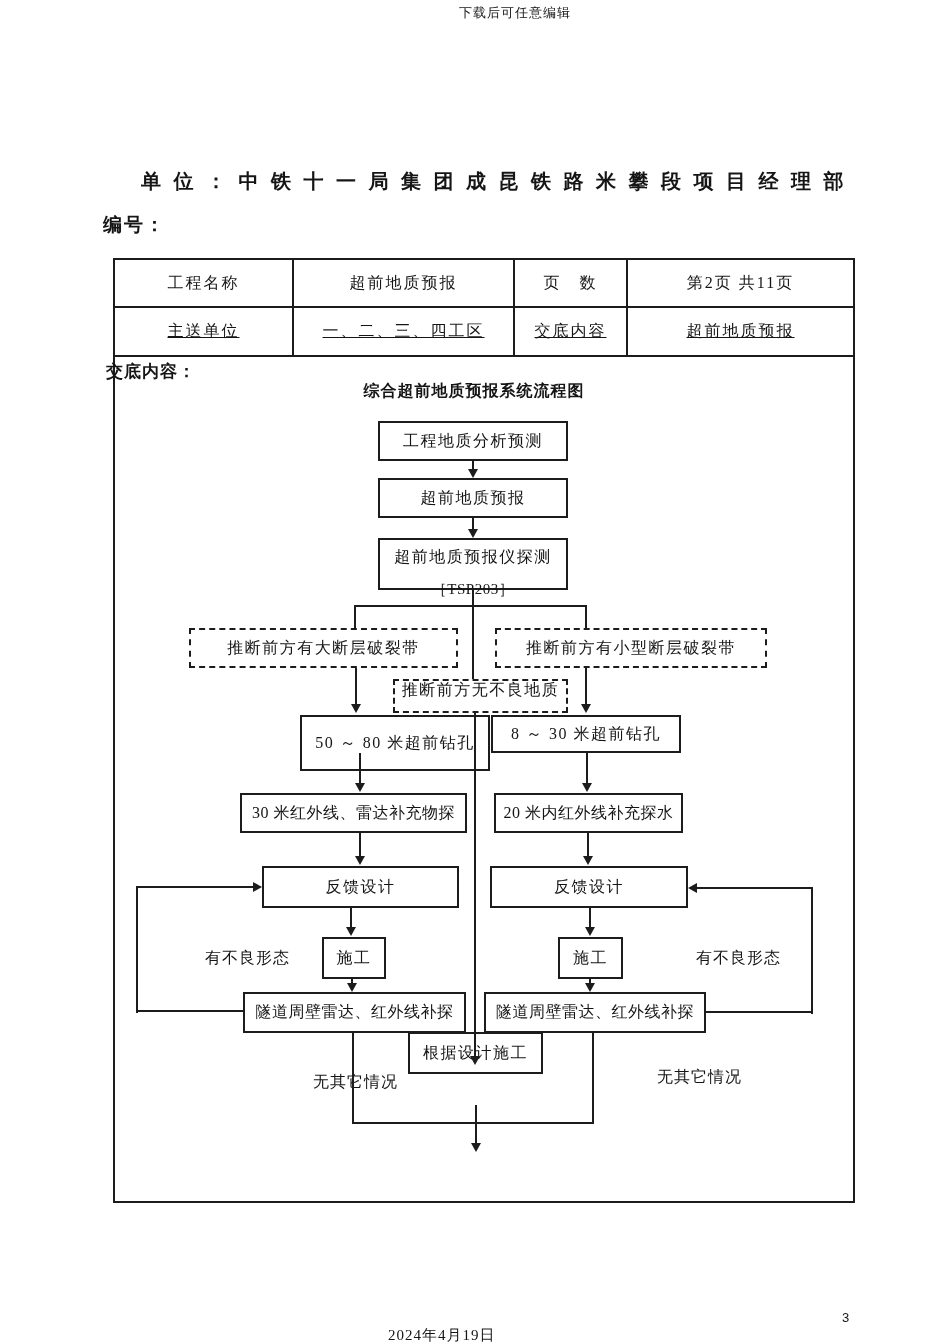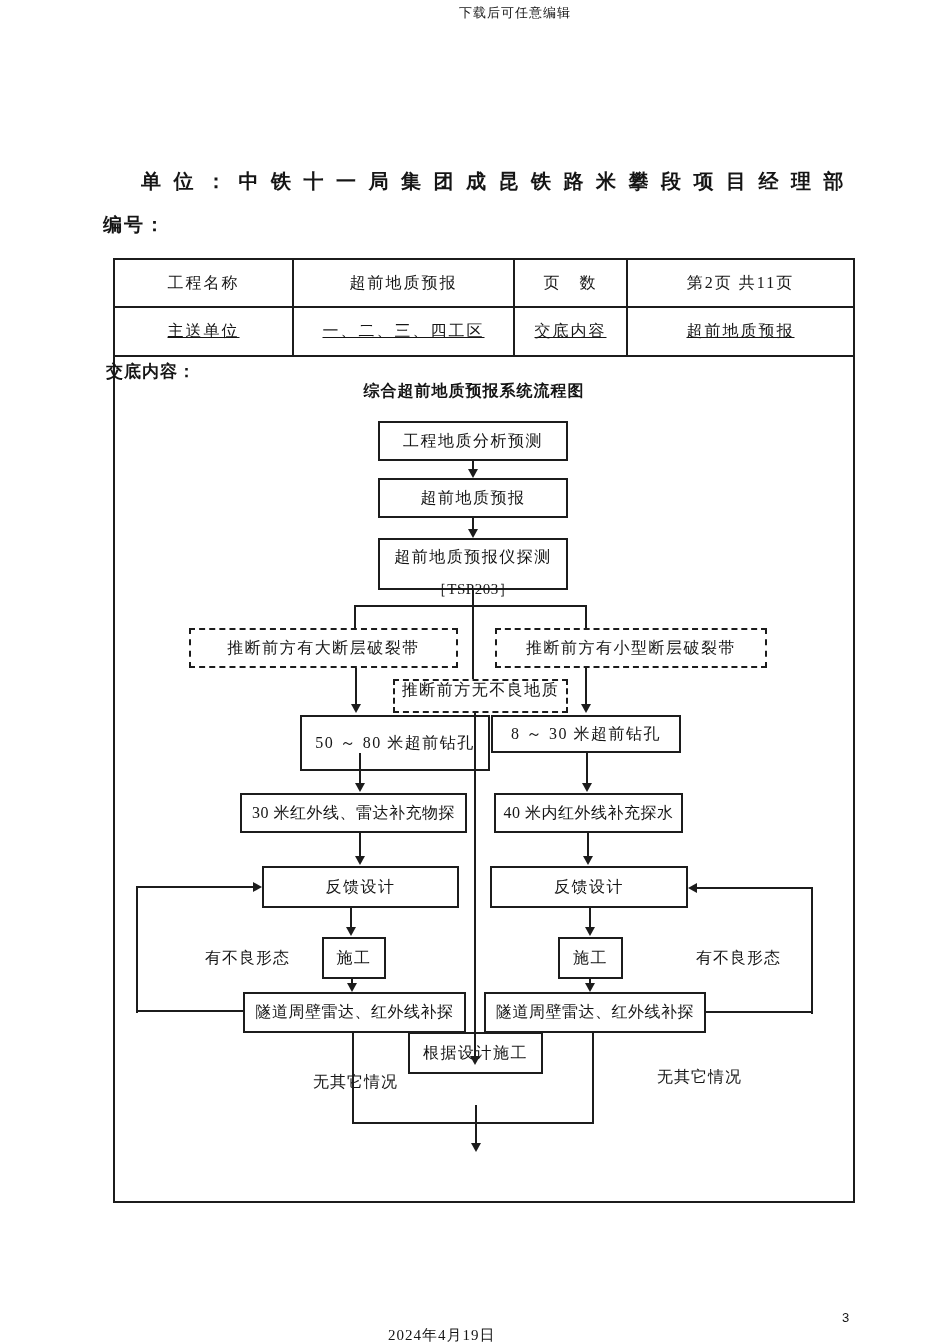--- a/index.html
+++ b/index.html
@@ -92,21 +92,21 @@
     <span class="nodetext">50 ～ 80 米超前钻孔</span>
   </div>
   <div class="node" style="left:491px;top:715px;width:190px;height:38px;">
     <span class="nodetext">8 ～ 30 米超前钻孔</span>
   </div>
 
   <div class="node" style="left:240px;top:793px;width:227px;height:40px;letter-spacing:0.5px;">
     <span class="nodetext">30 米红外线、雷达补充物探</span>
   </div>
   <div class="node" style="left:494px;top:793px;width:189px;height:40px;letter-spacing:0.5px;">
-    <span class="nodetext">40 米内红外线补充探水</span>
+    <span class="nodetext">20 米内红外线补充探水</span>
   </div>
 
   <div class="node" style="left:262px;top:866px;width:197px;height:42px;">
     <span class="nodetext">反馈设计</span>
   </div>
   <div class="node" style="left:490px;top:866px;width:198px;height:42px;">
     <span class="nodetext">反馈设计</span>
   </div>
 
   <div class="node" style="left:322px;top:937px;width:64px;height:42px;">

